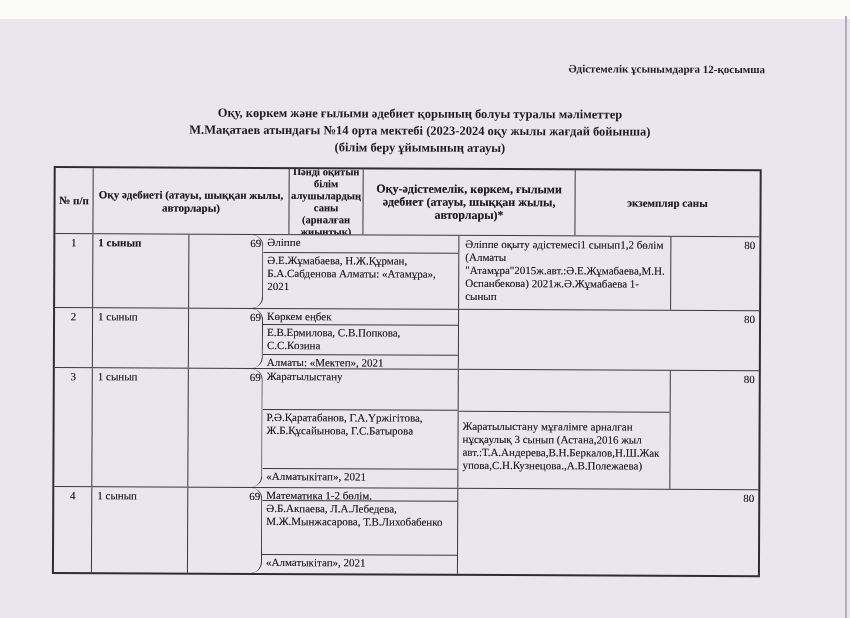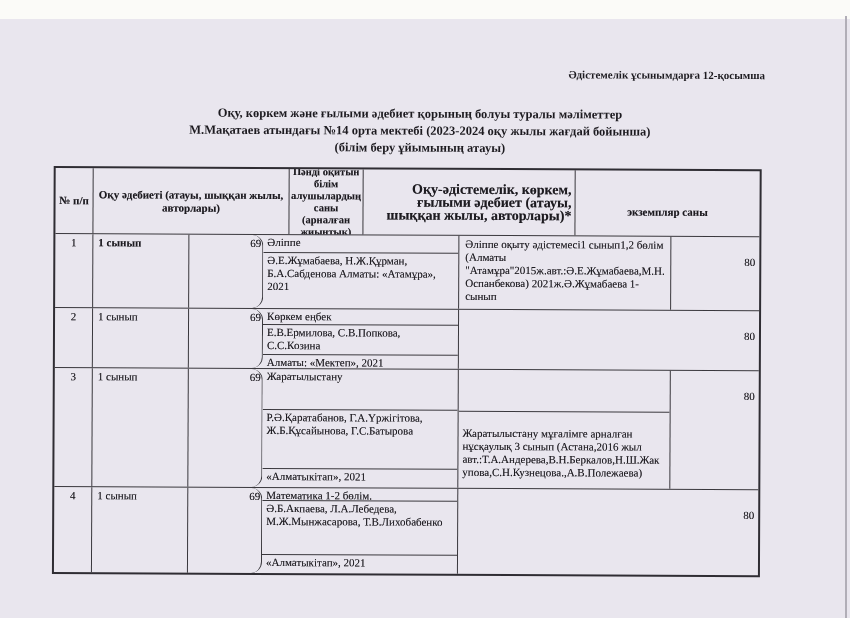--- a/index.html
+++ b/index.html
@@ -5,44 +5,44 @@
   html,body{margin:0;padding:0;}
   body{
     width:850px;height:618px;overflow:hidden;position:relative;
     background:var(--paper,#e9e6ee);
     font-family:"Liberation Serif","DejaVu Serif",serif;
     color:var(--ink,#1d1b20);
   }
   .scan-strip{position:absolute;left:0;top:0;width:850px;height:19px;background:var(--strip,#fbfbf8);}
   .paper-edge{position:absolute;left:845px;top:16px;width:2px;height:602px;background:#b1aeb7;}
   .content{position:absolute;left:0;top:0;width:850px;transform:rotate(0.25deg);transform-origin:40px 100px;}
-  .appendix-note{position:absolute;top:66px;right:85px;font-weight:bold;font-size:11px;}
+  .appendix-note{position:absolute;top:60px;right:85px;font-weight:bold;font-size:11px;}
   .doc-title{position:absolute;top:104px;left:40px;width:760px;text-align:center;font-weight:bold;font-size:12.5px;line-height:17px;}
   .doc-title div{white-space:nowrap;}
 
   .lit-table{
     position:absolute;left:54px;top:166px;width:708px;
     border:2px solid #2f2d33;box-sizing:border-box;
     font-size:11px;line-height:13px;
     text-shadow:0 0 0.5px rgba(40,38,45,.55);
   }
   .trow{display:flex;border-bottom:1px solid #3a383d;box-sizing:border-box;}
   .trow:last-child{border-bottom:none;}
   .cell{border-right:1px solid #3a383d;box-sizing:border-box;position:relative;overflow:hidden;}
-  .cell:last-child{border-right:none;margin-top:17px;}
+  .cell:last-child{border-right:none;}
   .c1{width:38px;}
   .c2{width:96px;}
   .c3{width:74px;}
   .c4{width:196px;}
   .c5{width:212px;}
   .c6{width:92px;flex:1;}
   .hrow{height:66px;}
   .hrow .cell{display:flex;align-items:center;justify-content:center;text-align:center;font-weight:bold;padding:2px 3px;}
   .hrow .c3{font-size:10.5px;line-height:12px;padding:2px 2px;}
-  .hrow .c5{font-size:14px;text-align:right;}
+  .hrow .c5{font-size:12px;}
   .r0{height:74px;}
   .r1{height:60px;}
   .r2{height:119px;}
   .r3{height:85px;}
   .cell-num{text-align:center;padding-top:2px;}
   .cell-subject{padding:2px 3px 0 5px;}
   .r0 .cell-subject{font-weight:bold;}
   .cell-students{text-align:right;padding-top:2px;padding-right:1px;border-radius:11px;}
   .cell-copies{text-align:right;padding:2px 4px 0 2px;}
   .subcells{display:flex;flex-direction:column;height:100%;}
@@ -52,21 +52,21 @@
   
   .r0 .c4 .s1{height:18px;}
   .r1 .c4 .s1{height:16px;}
   .r1 .c4 .s2{height:30px;}
   .r2 .c4 .s1{height:41px;}
   .r2 .c4 .s2{height:59px;}
   .r3 .c4 .s1{height:13px;line-height:12px;}
   .r3 .c4 .s2{height:54px;}
   .r1 .c5 .s1{height:18px;}
   .r2 .c5 .s1{height:42px;}
-  .r2 .c5 .s2{padding-top:15px;}
+  .r2 .c5 .s2{padding-top:8px;}
   .r3 .c5 .s1{height:13px;}
   .methodical{padding:2px 4px 1px 6px;overflow-wrap:break-word;}
 </style>
 </head>
 <body style="--paper: #e9e6ee; --strip: #fbfbf8; --ink: #1d1b20;">
 
 <div class="scan-strip"></div>
 <div class="paper-edge"></div>
 
 <div class="content">

